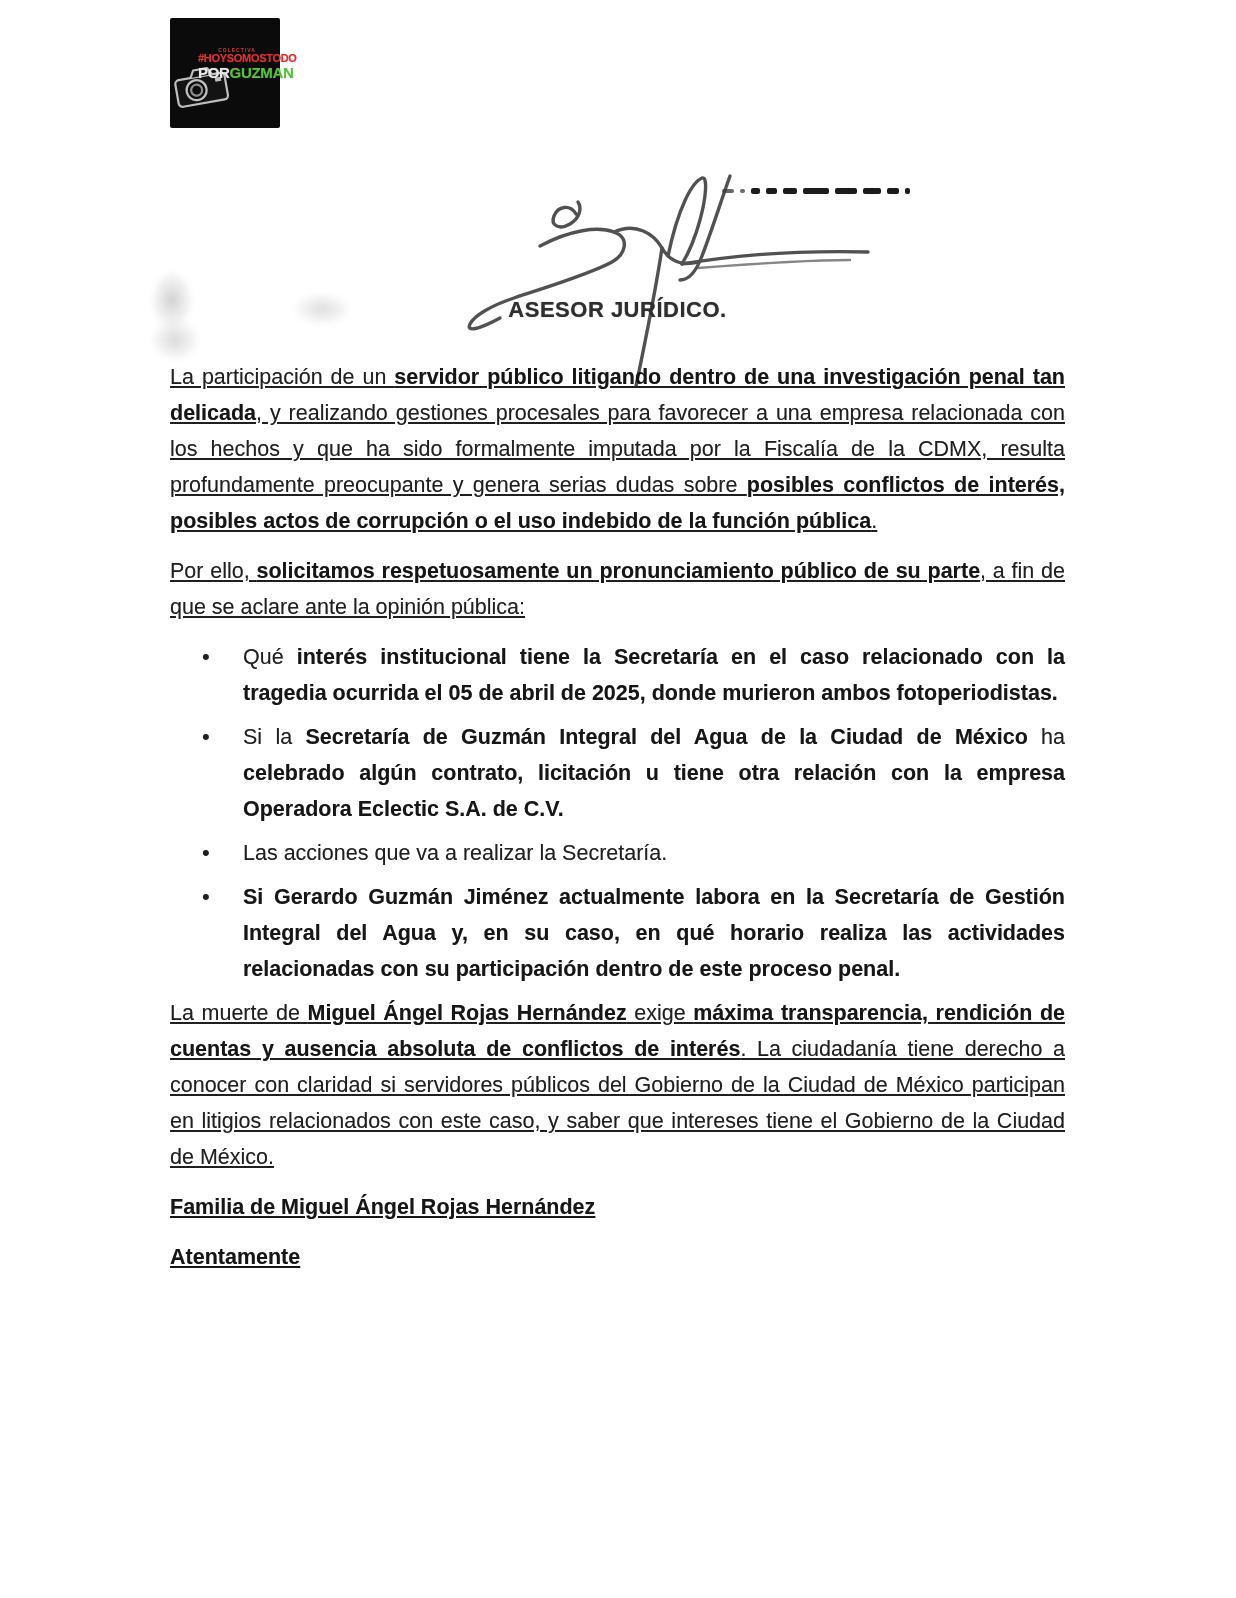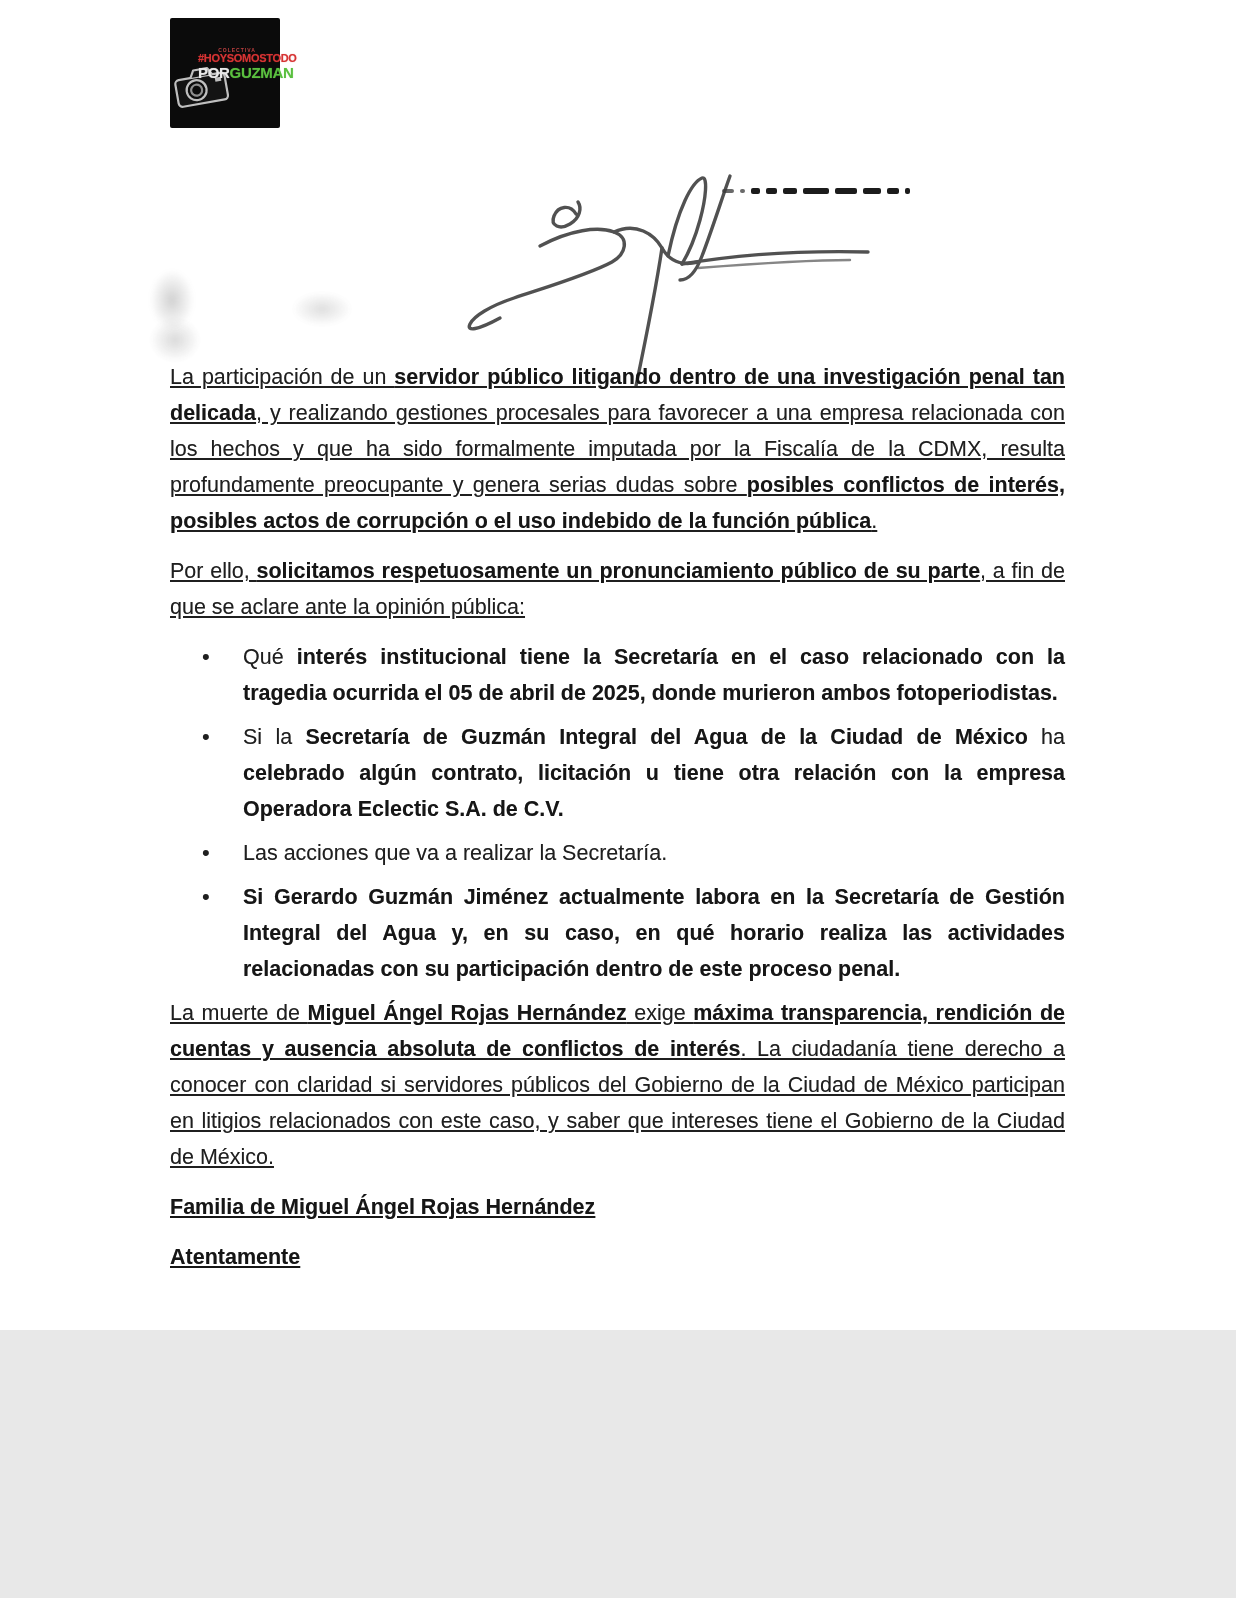--- a/index.html
+++ b/index.html
@@ -1,17 +1,17 @@
 <!DOCTYPE html>
 <html><head>
 <meta charset="utf-8">
 <style>
   html,body { margin:0; padding:0; background:#e8e8e8; }
   .page {
-    position:relative; width:1236px; height:1330px; margin:0 auto;
+    position:relative; width:1236px; height:1598px; margin:0 auto;
     background:#ffffff; overflow:hidden;
     font-family:"Liberation Sans", sans-serif;
     color:#1f1f1f;
   }
 
   
   .logo {
     position:absolute; left:170px; top:18px; width:110px; height:110px;
     background:#0b0b0b; border-radius:2px;
     display:flex; align-items:center; justify-content:center;
@@ -110,20 +110,21 @@
 
       <path d="M184 64 C 206 54, 224 66, 232 80 C 240 94, 252 98, 268 94"></path>
 
       <path d="M252 96 C 300 88, 360 82, 438 84"></path>
       <path d="M268 100 C 320 96, 380 92, 420 92" stroke-width="2.4" opacity="0.7"></path>
 
       <path d="M232 80 C 226 120, 216 170, 206 218"></path>
     </g>
   </svg>
 
+  <div class="sig-title">ASESOR JURÍDICO.</div>
 
   <div class="body">
 
     <p><span>La participación de un </span><span class="b">servidor público litigando dentro de una investigación penal tan delicada</span><span>, y realizando gestiones procesales para favorecer a una empresa relacionada con los hechos y que ha sido formalmente imputada por la Fiscalía de la CDMX, resulta profundamente preocupante y genera serias dudas sobre </span><span class="b">posibles conflictos de interés, posibles actos de corrupción o el uso indebido de la función pública</span><span>.</span></p>
 
     <p><span>Por ello, </span><span class="b">solicitamos respetuosamente un pronunciamiento público de su parte</span><span>, a fin de que se aclare ante la opinión pública:</span></p>
 
     <ul class="qlist">
       <li><span>Qué </span><span class="b">interés institucional tiene la Secretaría en el caso relacionado con la tragedia ocurrida el 05 de abril de 2025, donde murieron ambos fotoperiodistas.</span></li>
       <li><span>Si la </span><span class="b">Secretaría de Guzmán Integral del Agua de la Ciudad de México</span><span> ha </span><span class="b">celebrado algún contrato, licitación u tiene otra relación con la empresa Operadora Eclectic S.A. de C.V.</span></li>

